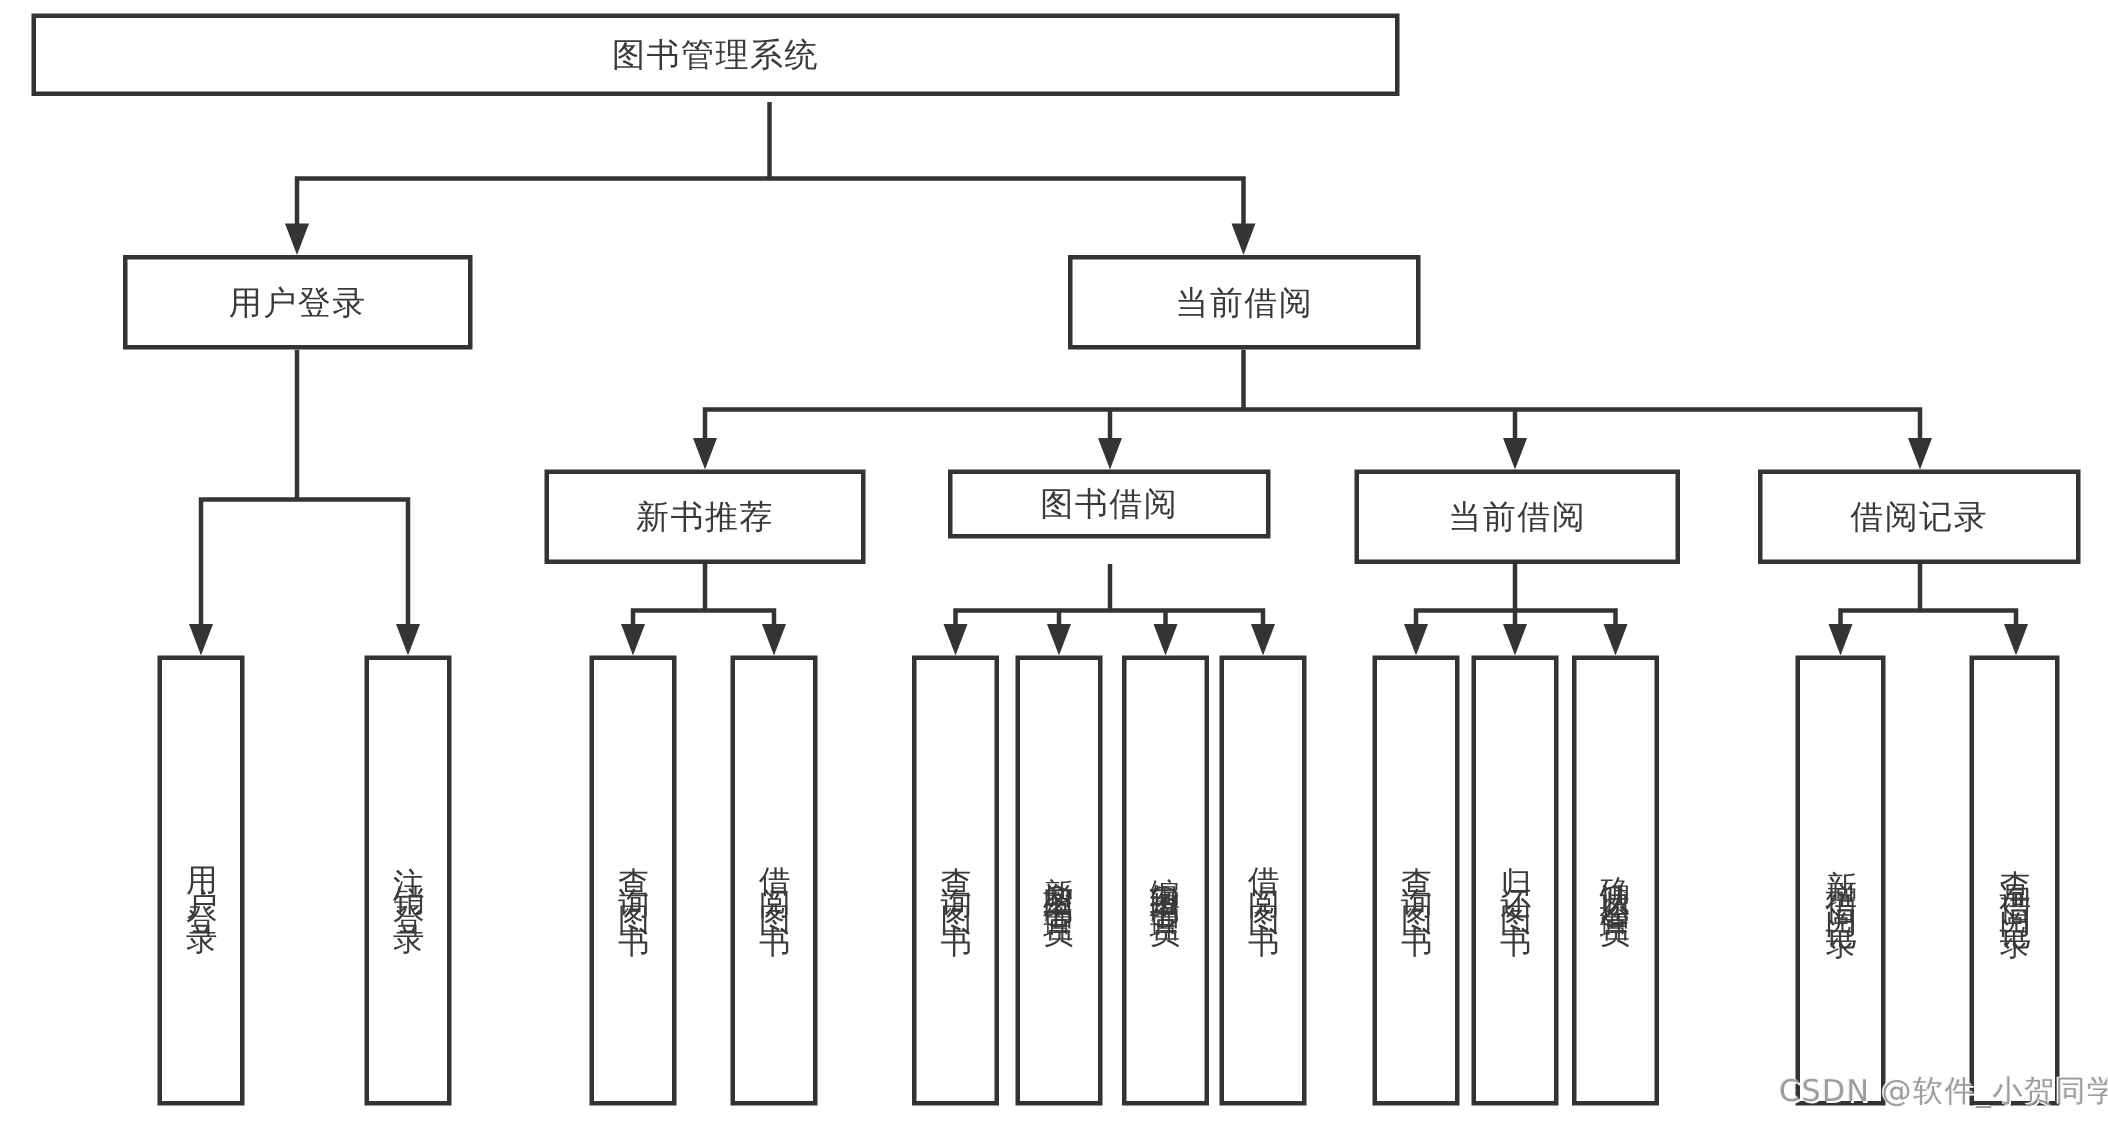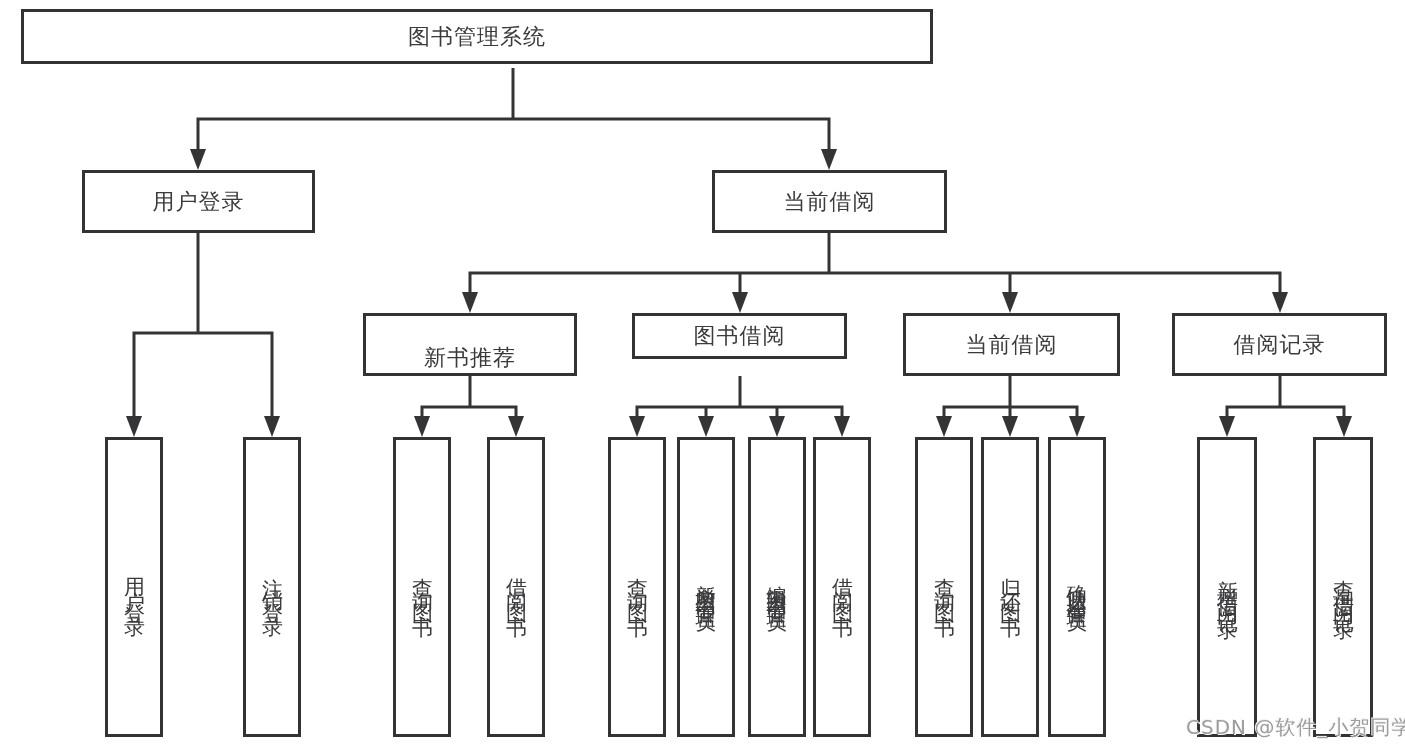--- a/index.html
+++ b/index.html
@@ -115,21 +115,21 @@
     <span>图书管理系统</span>
   </div>
 
   <div class="box h-box" style="left:82px; top:170px; width:233px; height:63px;">
     <span>用户登录</span>
   </div>
   <div class="box h-box" style="left:712px; top:170px; width:235px; height:63px;">
     <span>当前借阅</span>
   </div>
 
-  <div class="box h-box" style="left:363px; top:313px; width:214px; height:63px;align-items:flex-end;">
+  <div class="box h-box" style="left:363px; top:313px; width:214px; height:63px;">
     <span>新书推荐</span>
   </div>
   <div class="box h-box" style="left:632px; top:313px; width:215px; height:46px;">
     <span>图书借阅</span>
   </div>
   <div class="box h-box" style="left:903px; top:313px; width:217px; height:63px;">
     <span>当前借阅</span>
   </div>
   <div class="box h-box" style="left:1172px; top:313px; width:215px; height:63px;">
     <span>借阅记录</span>

